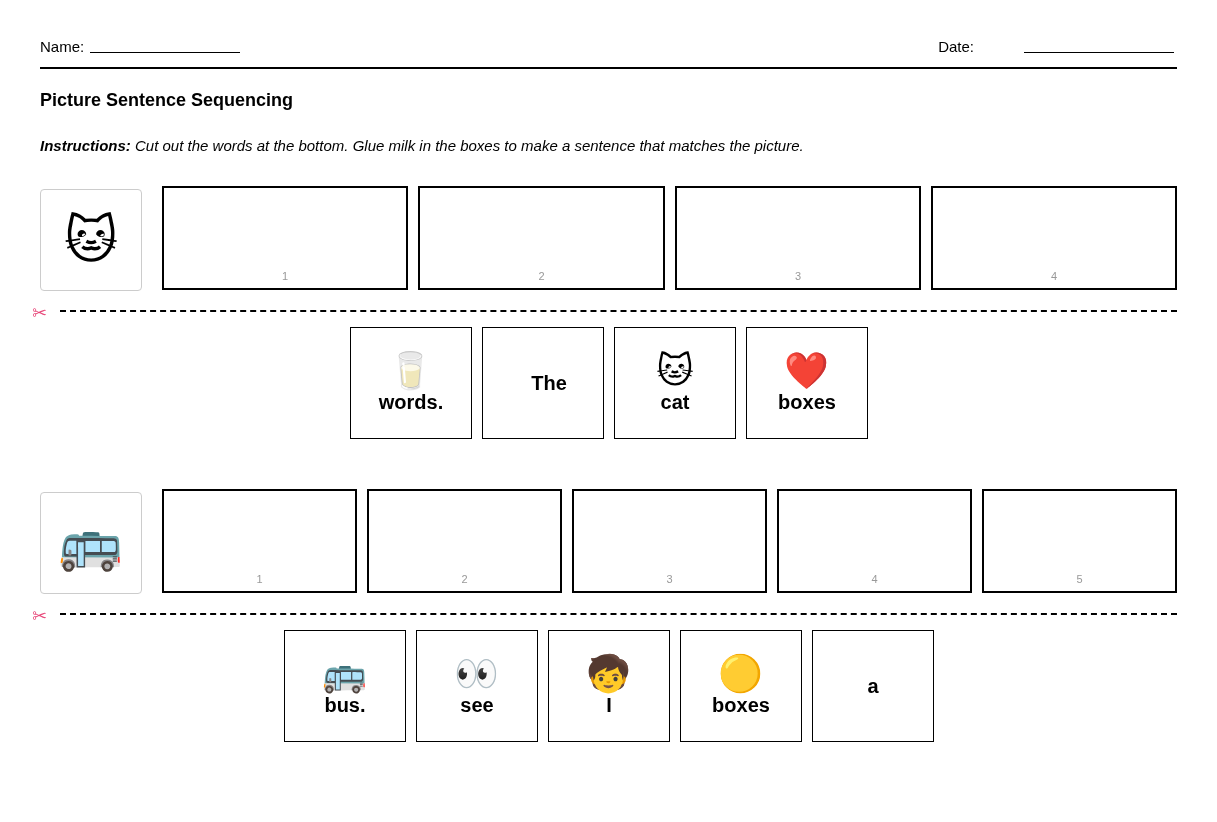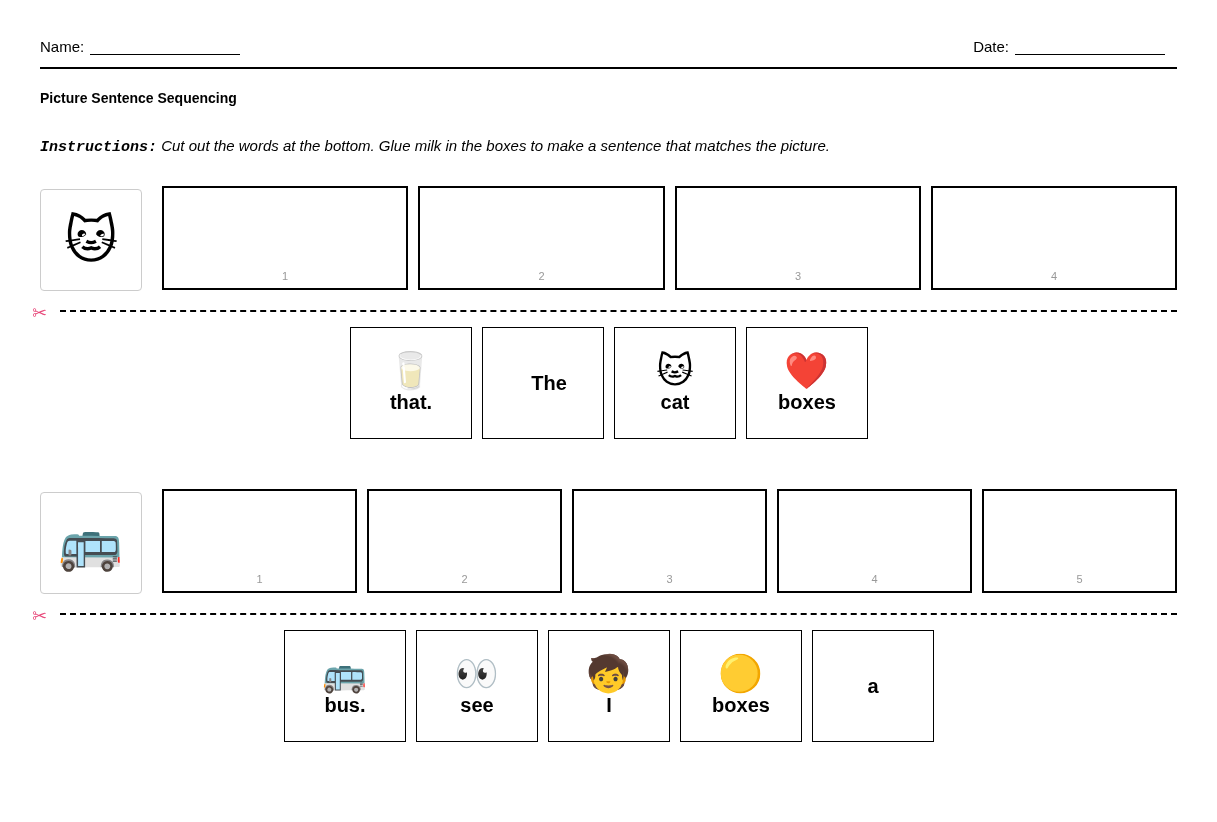--- a/index.html
+++ b/index.html
@@ -1,28 +1,28 @@
 <!DOCTYPE html>
 <html><head>
 <meta charset="utf-8">
 <style>
   html, body { margin: 0; padding: 0; background: #ffffff; }
   body {
     width: 1217px; height: 822px; position: relative; overflow: hidden;
     font-family: "Liberation Sans", "DejaVu Sans", sans-serif; color: #000;
   }
   .header-row { position: absolute; left: 40px; top: 38px; width: 1137px; height: 20px; font-size: 15px; }
-  .field { position: absolute; top: 0; display: flex; align-items: flex-end; }
+  .field { position: absolute; top: 0; display: flex; align-items: flex-start; }
   .field .blank { display: inline-block; width: 150px; border-bottom: 1px solid #000; margin-left: 6px; height: 14px; }
   .name-field { left: 0; }
-  .date-field { right: 12px; }
+  .date-field { right: 3px; gap: 44px; }
   .header-rule { position: absolute; left: 40px; top: 67px; width: 1137px; height: 2px; background: #000; }
-  .title { position: absolute; left: 40px; top: 90px; font-size: 14px; font-weight: bold; margin: 0; }
+  .title { position: absolute; left: 40px; top: 90px; font-size: 18px; font-weight: bold; margin: 0; }
   .instructions { position: absolute; left: 40px; top: 137px; font-size: 15px; font-style: italic; }
-  .instructions b { font-weight: bold; font-family: Liberation Mono, monospace; }
+  .instructions b { font-weight: bold; }
 
   .picture-box {
     position: absolute; width: 100px; height: 100px; border: 1px solid #cccccc; border-radius: 4px;
     display: flex; align-items: center; justify-content: center; font-size: 52px; line-height: 1;
   }
   .slot {
     position: absolute; height: 104px; border: 2px solid #000; box-sizing: border-box;
   }
   .slot .num { position: absolute; bottom: 6px; left: 0; right: 0; text-align: center; font-size: 11px; color: #999; }
   .cut-line { position: absolute; left: 60px; width: 1117px; height: 0; border-top: 2px dashed #000; }
@@ -70,21 +70,21 @@
     </div>
   <div class="slot" style="left:931px; top:186px; width:246px;">
       <span class="num">4</span>
     </div>
 
   <span class="scissors" style="top:304px;">✂</span>
   <div class="cut-line" style="top:310px;"></div>
 
   <div class="card" style="left:350px; top:327px;">
     <span class="emoji">🥛</span>
-    <span class="word">that.</span>
+    <span class="word">words.</span>
   </div>
   <div class="card" style="left:482px; top:327px;padding-left:12px;">
     <span class="word">The</span>
   </div>
   <div class="card" style="left:614px; top:327px;">
     <span class="emoji">🐱</span>
     <span class="word">cat</span>
   </div>
   <div class="card" style="left:746px; top:327px;">
     <span class="emoji">❤️</span>

